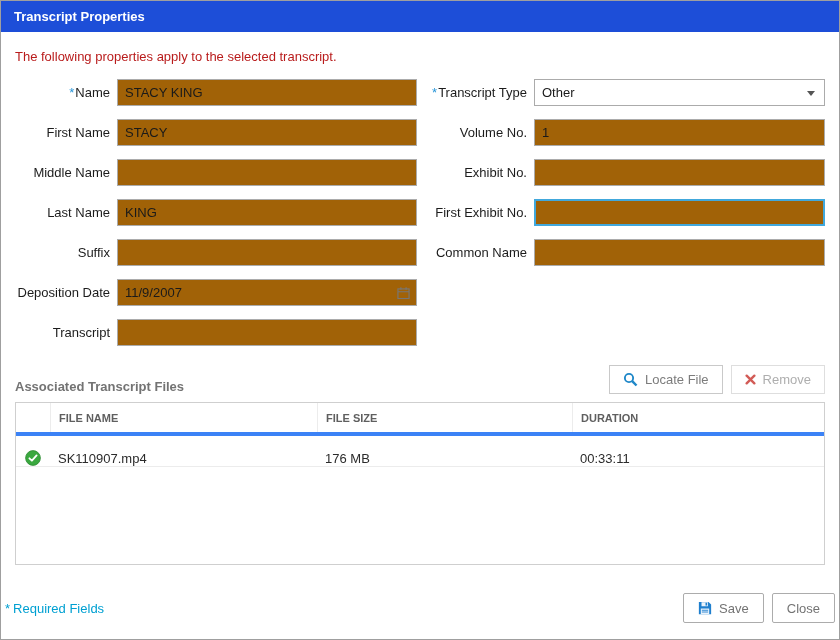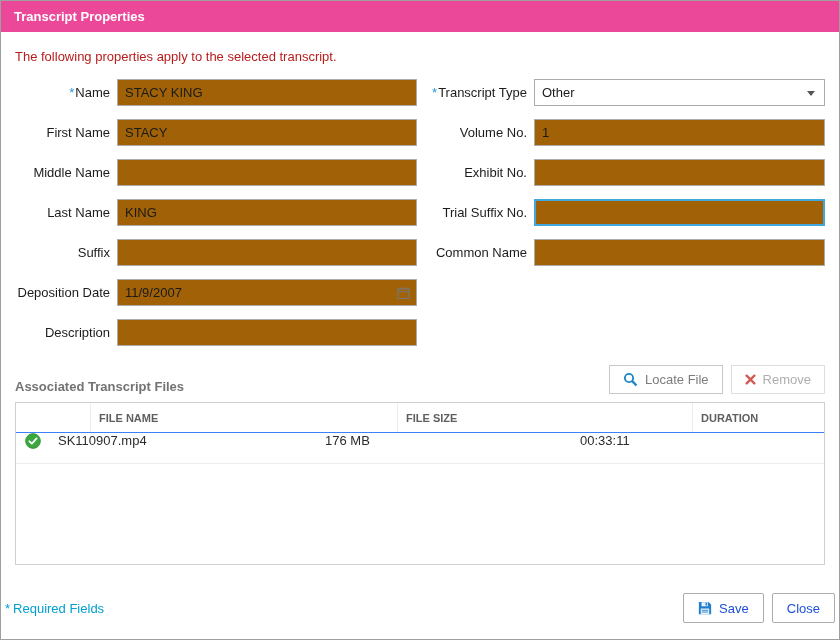--- a/index.html
+++ b/index.html
@@ -3,21 +3,21 @@
 <meta charset="utf-8">
 <style>
   * { box-sizing: border-box; }
   html,body { margin:0; padding:0; background:#e9e9e9; }
   body { font-family:"Liberation Sans","DejaVu Sans",sans-serif; }
   .dialog {
     position:relative; width:840px; height:640px; background:#fff;
     border:1px solid #9f9f9f; display:flex; flex-direction:column; overflow:hidden;
   }
   .titlebar {
-    background:#ec4899; color:#fff; font-size:13px; font-weight:bold;
+    background:#1d4ed8; color:#fff; font-size:13px; font-weight:bold;
     padding:8px 13px; flex:0 0 auto;
   }
   .intro { font-size:13px; color:#b91c1c; padding:17px 14px 15px; }
 
   .form-grid { display:flex; padding:0 14px; }
   .col-left { width:402px; flex:0 0 auto; }
   .col-right { flex:1; margin-left:10px; }
   .frow { display:flex; align-items:center; margin-bottom:13px; }
   .frow label { font-size:13px; color:#1c1c1c; text-align:right; margin-right:7px; white-space:nowrap; }
   .col-left .frow label { width:95px; flex:0 0 auto; }
@@ -45,41 +45,41 @@
   .files-head { display:flex; align-items:flex-end; justify-content:space-between; padding:6px 14px 8px; }
   .files-title { font-weight:bold; font-size:13px; color:#737373; }
   .head-btns { display:flex; gap:8px; }
   .btn {
     display:inline-flex; align-items:center; gap:7px; border:1px solid #c9c9c9; background:#fff;
     padding:6px 13px; font-size:13px; color:#7c7c7c; cursor:pointer; line-height:1;
   }
   .btn.disabled { color:#aeaeae; border-color:#dedede; }
 
   .table { margin:0 14px; border:1px solid #cfcfcf; height:163px; background:#fff; }
-  .thead { display:flex; border-bottom:1px solid #3b82f6;gap:40px; }
+  .thead { display:flex; border-bottom:4px solid #3b82f6; }
   .th {
     font-size:11px; color:#5f5f5f; font-weight:bold; padding:9px 8px 8px;
     border-left:1px solid #ececec;
   }
   .th:first-child { border-left:none; }
   .col-icon { width:34px; flex:0 0 auto; }
   .col-name { width:267px; flex:0 0 auto; }
   .col-size { width:255px; flex:0 0 auto; }
   .col-dur  { flex:1; }
-  .tr { display:flex; align-items:flex-start; height:31px; border-bottom:1px solid #ececec; cursor:default; }
+  .tr { display:flex; align-items:flex-end; height:31px; border-bottom:1px solid #ececec; cursor:default; }
   .td { font-size:13px; color:#2b2b2b; padding:0 8px; }
   .td.icon-cell { display:flex; justify-content:center; padding:0; }
 
   .footer { margin-top:auto; display:flex; align-items:center; justify-content:space-between; padding:10px 4px 16px; }
   .required-note { font-size:13px; color:#00a0d2; }
   .required-note .asterisk { color:#00a0d2; margin-right:3px; }
   .footer-btns { display:flex; gap:8px; }
   .btn-main {
     display:inline-flex; align-items:center; gap:7px; border:1px solid #acacac; background:#fff;
-    padding:7px 14px; font-size:13px; color:#1d4ed8; cursor:pointer; line-height:1; border-radius:2px;
+    padding:7px 14px; font-size:13px; color:#737373; cursor:pointer; line-height:1; border-radius:2px;
   }
   svg { display:block; }
 </style>
 </head>
 <body>
 
 <div class="dialog">
 
   <div class="titlebar">
     <span>Transcript Properties</span>
@@ -134,21 +134,21 @@
               <rect x="1" y="2.6" width="12" height="10.4" fill="none" stroke="#777" stroke-width="1.2"></rect>
               <line x1="1" y1="5.6" x2="13" y2="5.6" stroke="#777" stroke-width="1.2"></line>
               <line x1="4.2" y1="0.8" x2="4.2" y2="3.6" stroke="#777" stroke-width="1.2"></line>
               <line x1="9.8" y1="0.8" x2="9.8" y2="3.6" stroke="#777" stroke-width="1.2"></line>
             </svg>
           </span>
         </div>
       </div>
 
       <div class="frow">
-        <label>Description</label>
+        <label>Transcript</label>
         <div class="input-wrap">
             <input class="txt" type="text" value="" style="">
           </div>
       </div>
 
     </div>
 
     <div class="col-right">
 
       <div class="frow">
@@ -167,21 +167,21 @@
       </div>
 
       <div class="frow">
         <label>Exhibit No.</label>
         <div class="input-wrap">
             <input class="txt" type="text" value="" style="">
           </div>
       </div>
 
       <div class="frow">
-        <label>Trial Suffix No.</label>
+        <label>First Exhibit No.</label>
         <div class="input-wrap">
             <input class="txt focused" type="text" value="" style="">
           </div>
       </div>
 
       <div class="frow">
         <label>Common Name</label>
         <div class="input-wrap">
             <input class="txt" type="text" value="" style="">
           </div>

